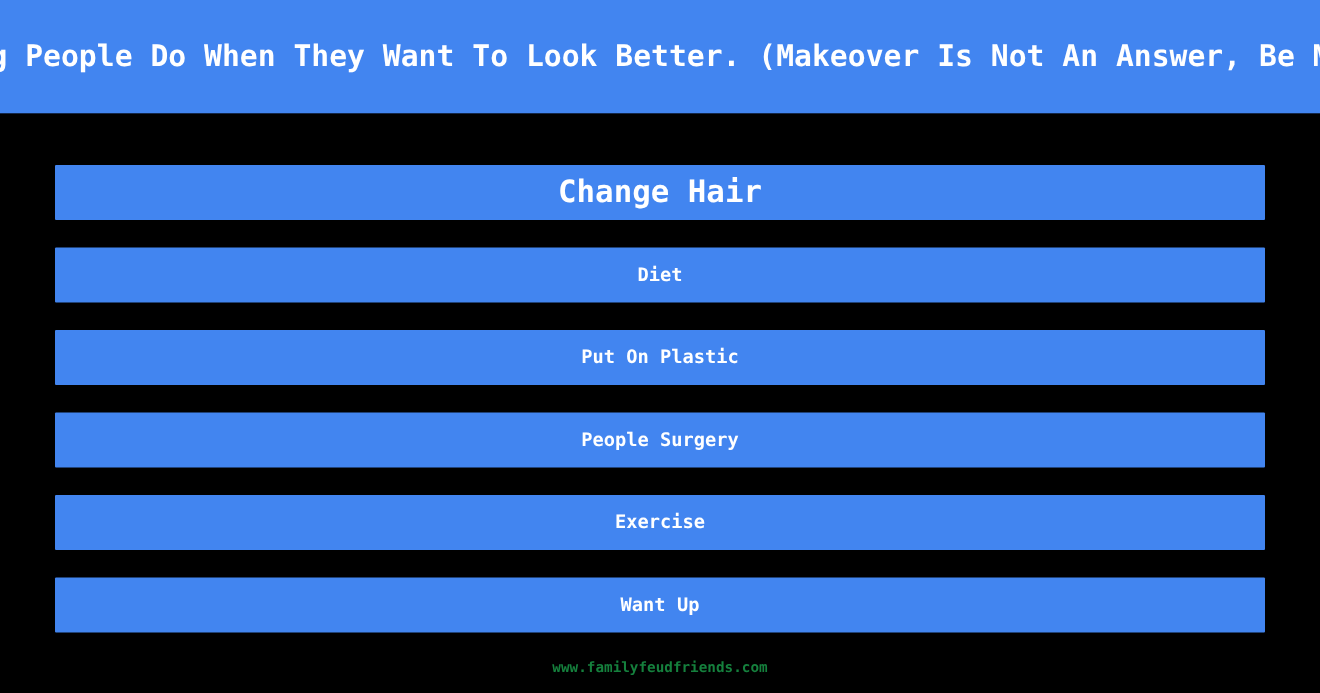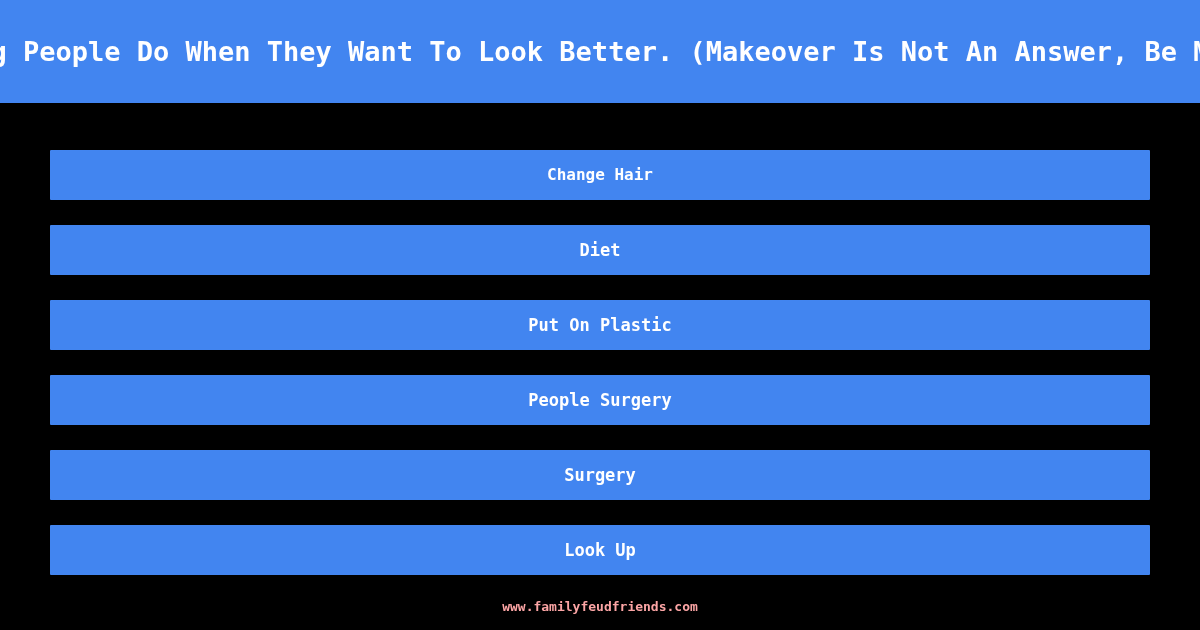--- a/index.html
+++ b/index.html
@@ -69,33 +69,33 @@
   }
   .answer-text {
     color: #ffffff;
     font-family: "DejaVu Sans Mono", monospace;
     font-weight: bold;
     font-size: 17px;
     line-height: 1;
     white-space: nowrap;
   }
   .answer-row.is-featured .answer-text {
-    font-size: 16px;
+    font-size: 28px;
   }
 
   
   .footer {
     position: absolute;
     left: 0;
     top: 596px;
     width: 1200px;
     text-align: center;
   }
   .footer-text {
-    color: #fca5a5;
+    color: #15803d;
     font-family: "DejaVu Sans Mono", monospace;
     font-weight: bold;
     font-size: 13px;
     line-height: 1;
     letter-spacing: 0px;
   }
 </style>
 </head>
 <body>
 
@@ -117,25 +117,25 @@
 
     <div class="answer-row">
       <span class="answer-text">Put On Plastic</span>
     </div>
 
     <div class="answer-row">
       <span class="answer-text">People Surgery</span>
     </div>
 
     <div class="answer-row">
-      <span class="answer-text">Surgery</span>
+      <span class="answer-text">Exercise</span>
     </div>
 
     <div class="answer-row">
-      <span class="answer-text">Look Up</span>
+      <span class="answer-text">Want Up</span>
     </div>
 
   </div>
 
   <div class="footer">
     <span class="footer-text">www.familyfeudfriends.com</span>
   </div>
 
 </div>
 

